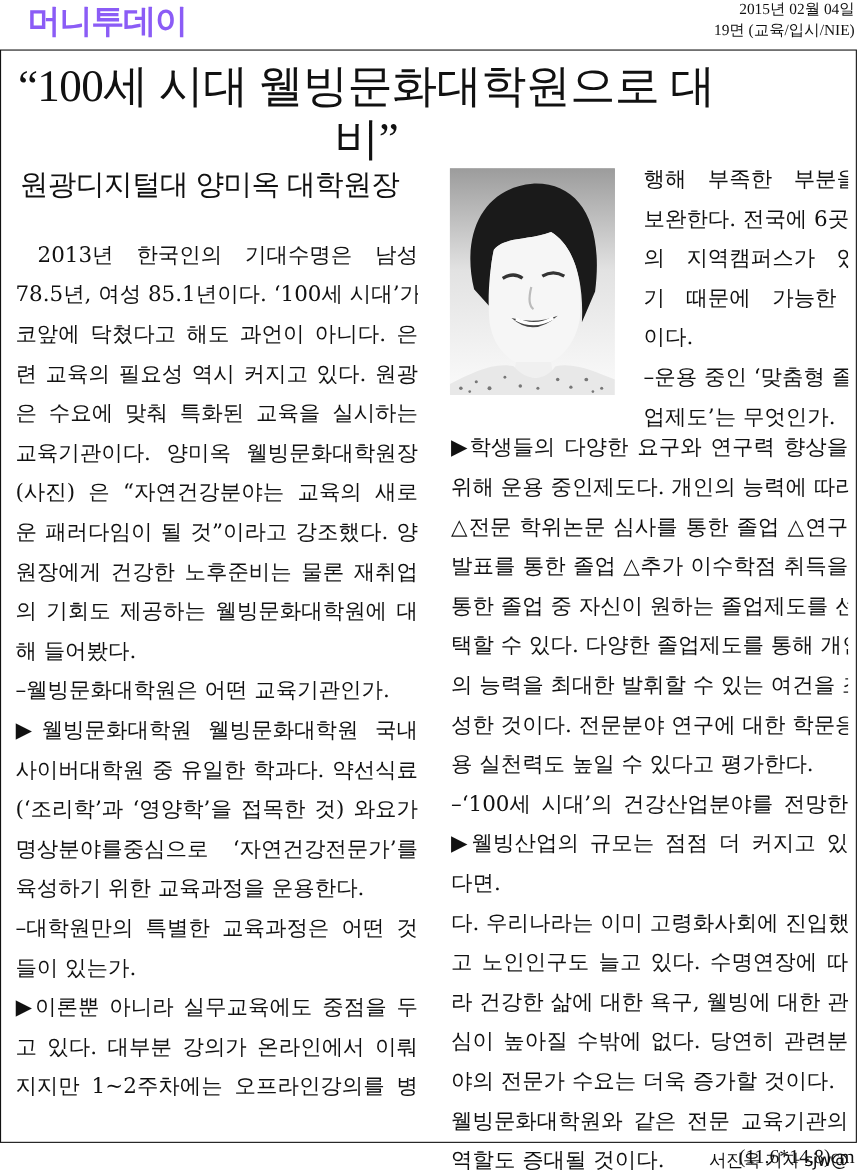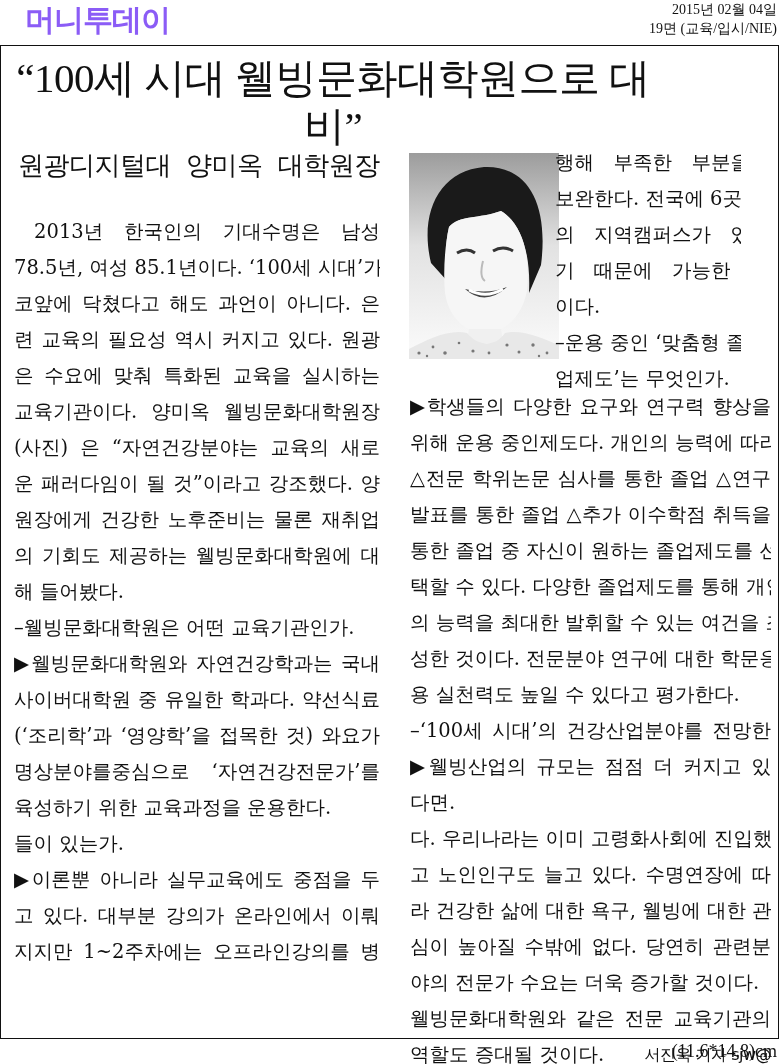--- a/index.html
+++ b/index.html
@@ -1,26 +1,26 @@
 <!DOCTYPE html>
 <html><head>
 <meta charset="utf-8">
 <style>
   html, body { margin: 0; padding: 0; background: #ffffff; }
   body { width: 781px; height: 1064px; position: relative; overflow: hidden; color: #111; font-family: "DejaVu Serif", "Liberation Serif", serif; }
   .masthead { position: absolute; left: 2px; top: 2px; font-family: "DejaVu Sans", "Liberation Sans", sans-serif; font-weight: bold; font-size: 30px; letter-spacing: -1px; color: #8b5cf6; line-height: 36px; margin-left: 23px; }
   .dateline { position: absolute; right: 4px; top: 0px; text-align: right; font-family: "Liberation Serif", "DejaVu Serif", serif; font-size: 14px; line-height: 19px; color: #111; }
   .frame { position: absolute; left: 0px; top: 45px; width: 777px; height: 992px; border: 1.5px solid #111; box-sizing: content-box; }
   .headline { position: absolute; left: 0; top: 54px; width: 666px; text-align: center; font-family: "Liberation Serif", "DejaVu Serif", serif; font-size: 41px; line-height: 48px; letter-spacing: -0.5px; color: #111; }
-  .subhead { position: absolute; left: 18px; top: 150px; font-family: Liberation Mono, monospace; font-size: 26px; line-height: 34px; color: #111; letter-spacing: -0.5px; }
+  .subhead { position: absolute; left: 18px; top: 150px; font-family: Liberation Sans, sans-serif; font-size: 26px; line-height: 34px; color: #111; letter-spacing: -0.5px; }
   .col { position: absolute; font-family: "DejaVu Serif", "Liberation Serif", serif; font-size: 19.5px; color: #111; }
   .line { height: 36px; line-height: 36px; white-space: nowrap; text-align: justify; text-align-last: justify; overflow: hidden; }
   .line.last { text-align-last: left; }
   .col-left { left: 14px; top: 214px; width: 366px; }
-  .col-right-top { left: 555px; top: 145px; width: 186px; }
+  .col-right-top { left: 585px; top: 145px; width: 186px; }
   .col-right { left: 410px; top: 389px; width: 361px; }
   .photo { position: absolute; left: 409px; top: 153px; width: 150px; height: 206px; overflow: hidden; background: linear-gradient(#9a9a9a 0%, #d4d4d4 40%, #f4f4f4 70%, #fafafa 100%); }
   .byline { font-family: "DejaVu Sans", "Liberation Sans", sans-serif; font-size: 16px; letter-spacing: -0.5px; }
   .size-note { position: absolute; right: 4px; top: 1040px; font-family: "Liberation Serif", "DejaVu Serif", serif; font-size: 18px; line-height: 22px; color: #111; }
 </style>
 </head>
 <body>
 
 <div class="masthead">머니투데이</div>
 <div class="dateline">
@@ -39,25 +39,26 @@
     <div class="line">코앞에 닥쳤다고 해도 과언이 아니다. 은</div>
     <div class="line">련 교육의 필요성 역시 커지고 있다. 원광</div>
     <div class="line">은 수요에 맞춰 특화된 교육을 실시하는</div>
     <div class="line">교육기관이다. 양미옥 웰빙문화대학원장</div>
     <div class="line">(사진) 은 “자연건강분야는 교육의 새로</div>
     <div class="line">운 패러다임이 될 것”이라고 강조했다. 양</div>
     <div class="line">원장에게 건강한 노후준비는 물론 재취업</div>
     <div class="line">의 기회도 제공하는 웰빙문화대학원에 대</div>
     <div class="line last">해 들어봤다.</div>
     <div class="line last">–웰빙문화대학원은 어떤 교육기관인가.</div>
-    <div class="line">▶웰빙문화대학원와 자연건강학과는 국내</div>
+    <div class="line">▶웰빙문화대학원 웰빙문화대학원 국내</div>
     <div class="line">사이버대학원 중 유일한 학과다. 약선식료</div>
     <div class="line">(‘조리학’과 ‘영양학’을 접목한 것) 와요가</div>
     <div class="line">명상분야를중심으로 ‘자연건강전문가’를</div>
     <div class="line last">육성하기 위한 교육과정을 운용한다.</div>
+    <div class="line">–대학원만의 특별한 교육과정은 어떤 것</div>
     <div class="line last">들이 있는가.</div>
     <div class="line">▶이론뿐 아니라 실무교육에도 중점을 두</div>
     <div class="line">고 있다. 대부분 강의가 온라인에서 이뤄</div>
     <div class="line">지지만 1~2주차에는 오프라인강의를 병</div>
   </div>
 
 <div class="photo">
   <svg width="150" height="206" viewBox="0 0 150 206">
     <defs>
       <linearGradient id="bg" x1="0" y1="0" x2="0" y2="1">

